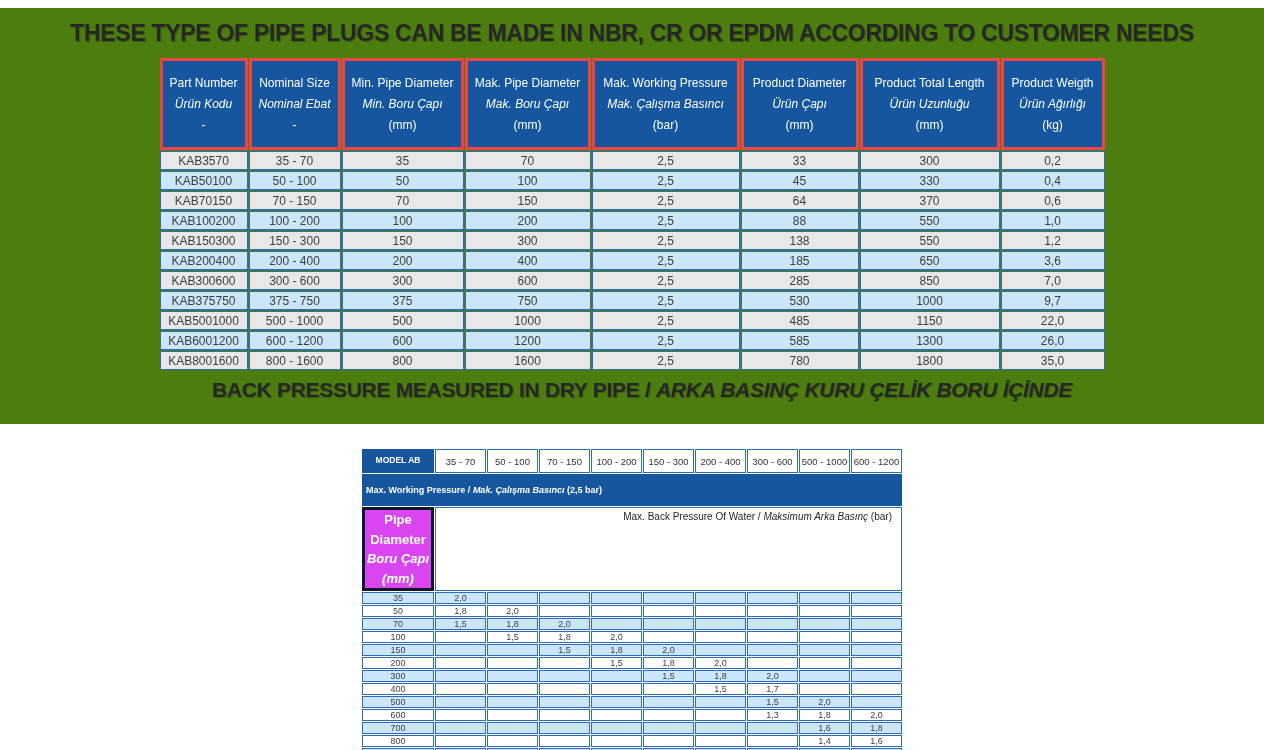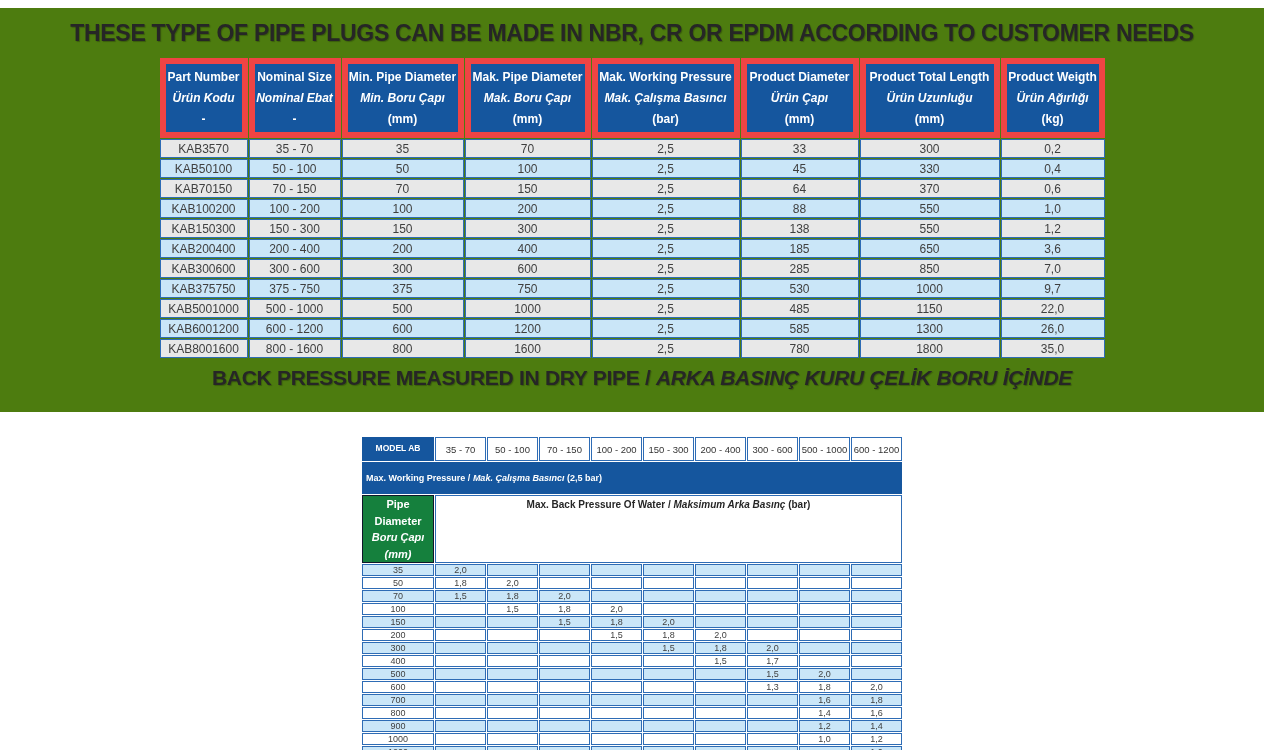--- a/index.html
+++ b/index.html
@@ -38,24 +38,24 @@
     width: 940px;
     margin: 0 auto;
     border-collapse: separate;
     border-spacing: 1px;
     table-layout: fixed;
   }
   table.spec th {
     background: #15569e;
     color: #ffffff;
     font-size: 12px;
-    font-weight: 700;
-    height: 80px;
+    font-weight: 400;
+    height: 92px;
     line-height: 1.75;
-    border: 6px solid #ef4444;
+    border: 3px solid #ef4444;
     vertical-align: middle;
     text-align: center;
     padding: 2px 1px;
   }
   table.spec th .tr-line { font-style: italic; display: block; }
   table.spec th .en-line, table.spec th .unit-line { display: block; }
   table.spec td {
     font-size: 12px;
     color: #3f3f3f;
     height: 19px;
@@ -114,40 +114,40 @@
     font-weight: 700;
     text-align: left;
     border: 1px solid #15569e;
     height: 11px;
     padding: 10px 3px;
     vertical-align: middle;
     white-space: nowrap;
   }
   table.bp .wp-bar .tr { font-style: italic; }
   table.bp .pd-head {
-    background: #15803d;
+    background: #d946ef;
     color: #ffffff;
-    font-size: 11px;
+    font-size: 13px;
     font-weight: 700;
     text-align: center;
     line-height: 1.5;
-    border: 1px solid #0f172a;
+    border: 3px solid #0f172a;
     height: 46px;
     vertical-align: middle;
   }
   table.bp .pd-head .tr-line, table.bp .pd-head .unit-line { font-style: italic; display: block; }
   table.bp .pd-head .en-line { display: block; }
   table.bp .bp-head {
     background: #ffffff;
     color: #262626;
     font-size: 10px;
-    font-weight: 700;
-    text-align: center;
+    font-weight: 400;
+    text-align: right;
     vertical-align: top;
-    padding: 3px 0;
+    padding: 3px 9px;
     border: 1px solid #2e6cb5;
     white-space: nowrap;
   }
   table.bp .bp-head .tr { font-style: italic; }
   table.bp td.data-cell, table.bp td.diam-cell {
     font-size: 9px;
     color: #3f3f3f;
     height: 12px;
     text-align: center;
     vertical-align: middle;

